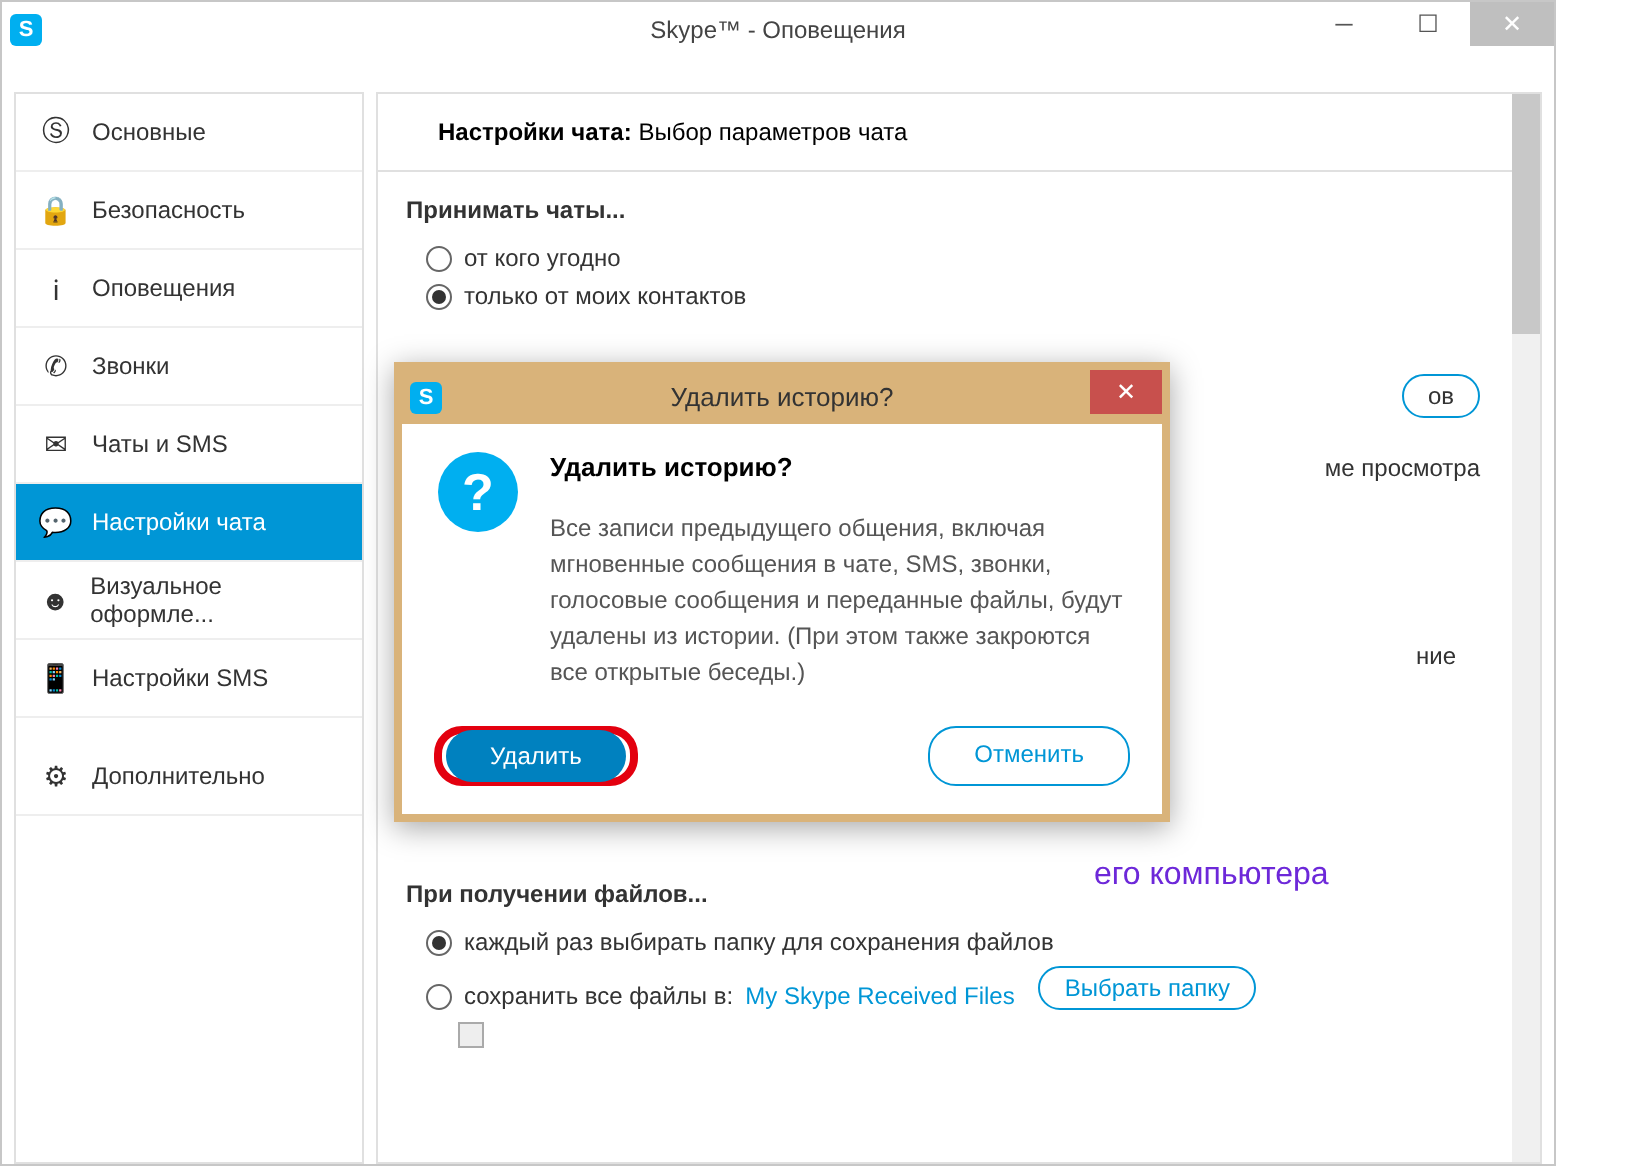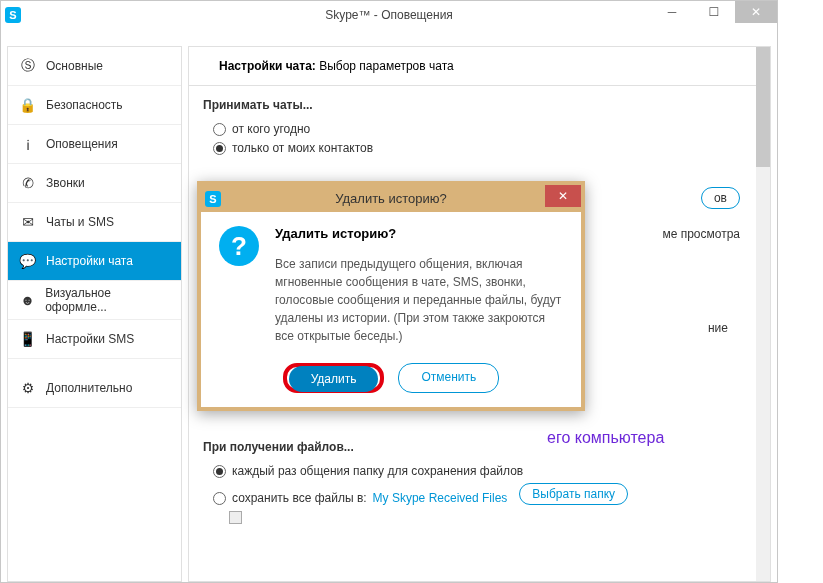--- a/index.html
+++ b/index.html
@@ -44,21 +44,21 @@
 
 
 .dialog { position: absolute; left: 197px; top: 181px; width: 388px; background: #fff; box-shadow: 0 3px 14px rgba(0,0,0,.35); border: 4px solid #d9b37a; z-index: 10; }
 .dialog-title { height: 27px; background: #d9b37a; color: #333; display: flex; align-items: center; justify-content: center; position: relative; font-size: 13px; }
 .dialog-title .s-badge { position: absolute; left: 4px; top: 6px; width: 16px; height: 16px; background: #00AFF0; border-radius: 3px; color: #fff; font-size: 11px; font-weight: bold; display: flex; align-items: center; justify-content: center; }
 .dialog-close { position: absolute; right: 0; top: 0; width: 36px; height: 22px; background: #c8504d; color: #fff; display: flex; align-items: center; justify-content: center; font-size: 12px; }
 .dialog-body { padding: 14px 18px; display: flex; gap: 16px; }
 .q-icon { width: 40px; height: 40px; border-radius: 50%; background: #00AFF0; color: #fff; display: flex; align-items: center; justify-content: center; font-size: 26px; font-weight: bold; flex-shrink: 0; }
 .dialog-head { font-weight: 600; font-size: 13px; margin-bottom: 14px; }
 .dialog-text { font-size: 12px; color: #555; line-height: 1.5; }
-.dialog-btns { display: flex; justify-content: center; gap: 14px; padding: 4px 16px 14px; }
+.dialog-btns { display: flex; justify-content: space-between; gap: 14px; padding: 4px 16px 14px; }
 .btn { border-radius: 14px; padding: 6px 22px; font-size: 12px; cursor: pointer; }
 .btn-primary { background: #0081bf; color: #fff; }
 .btn-outline { border: 1px solid #0096d6; color: #0096d6; background: #fff; }
 .hl { border: 4px solid #e3000f; border-radius: 14px; padding: 2px; }
 </style>
 </head>
 <body>
 
 <div class="win">
   <div class="titlebar">
@@ -132,21 +132,21 @@
           <span class="hidden-frag1 pill abs" style="right:30px; top:140px;">ов</span>
           <span class="hidden-frag2" style="position:absolute; right:30px; top:180px;">ме просмотра</span>
           <span class="hidden-frag3" style="position:absolute; right:42px; top:274px;">ние</span>
           <span class="hidden-frag4 link" style="position:absolute; right:30px; top:382px;">его компьютера</span>
 
           <div style="height:280px;"></div>
 
           <div class="section-title">При получении файлов...</div>
           <div class="radio-row">
             <span class="radio checked"></span>
-            <span>каждый раз общения папку для сохранения файлов</span>
+            <span>каждый раз выбирать папку для сохранения файлов</span>
           </div>
           <div class="radio-row">
             <span class="radio"></span>
             <span>сохранить все файлы в:</span>
             <span class="link">My Skype Received Files</span>
             <span class="pill">Выбрать папку</span>
           </div>
           <div class="chk-row">
             <span class="chkbox"></span>
           </div>

